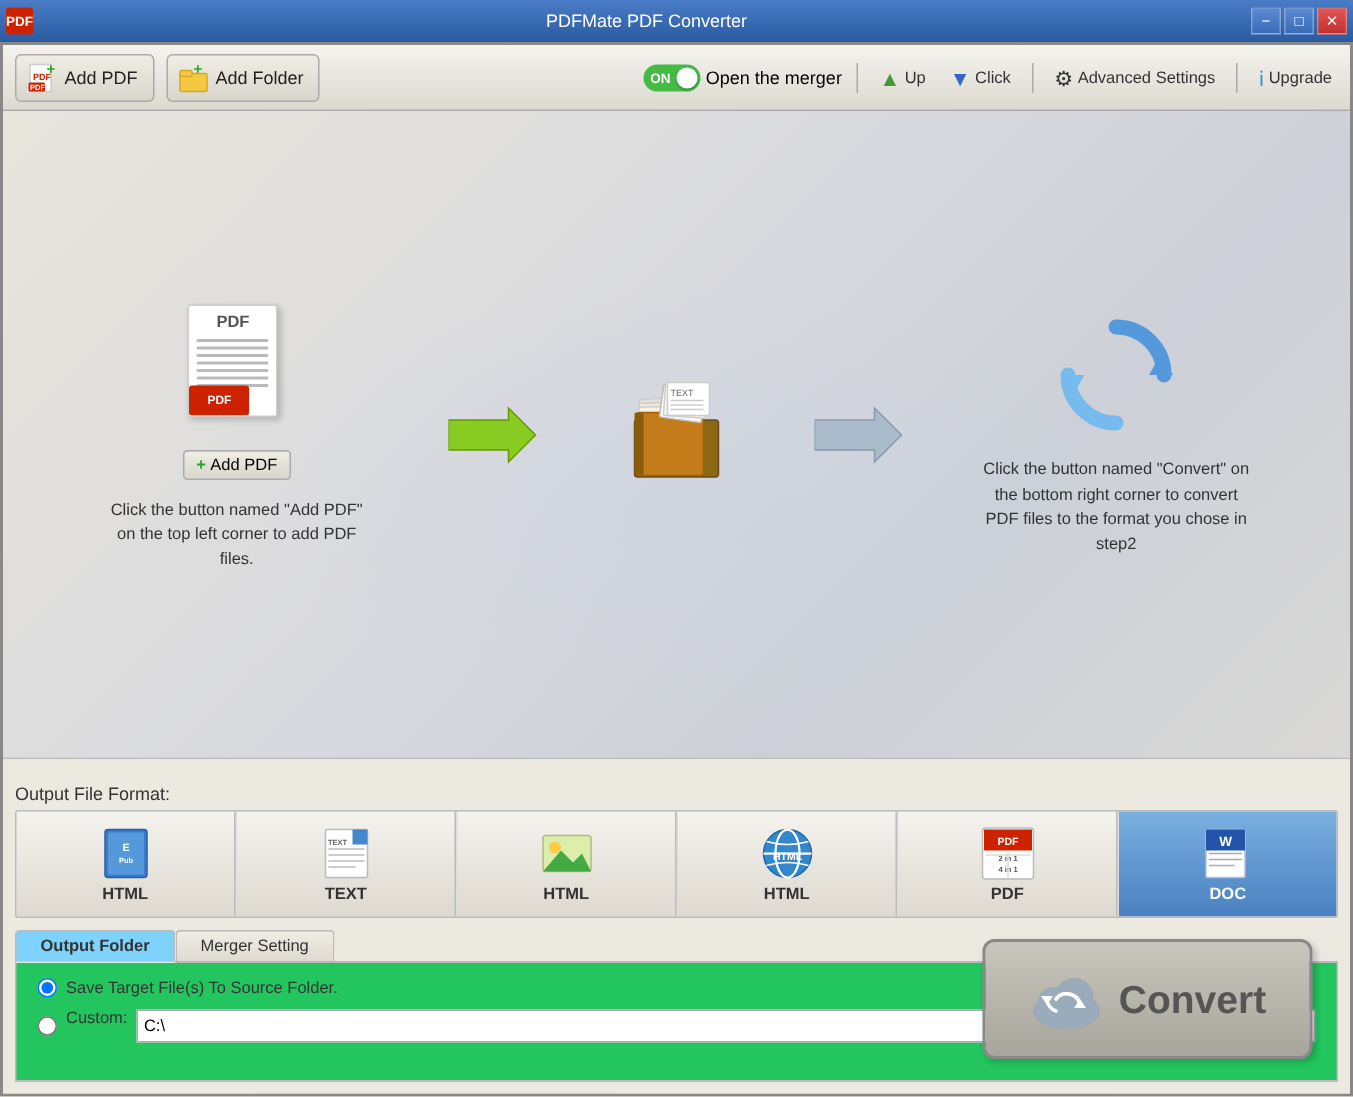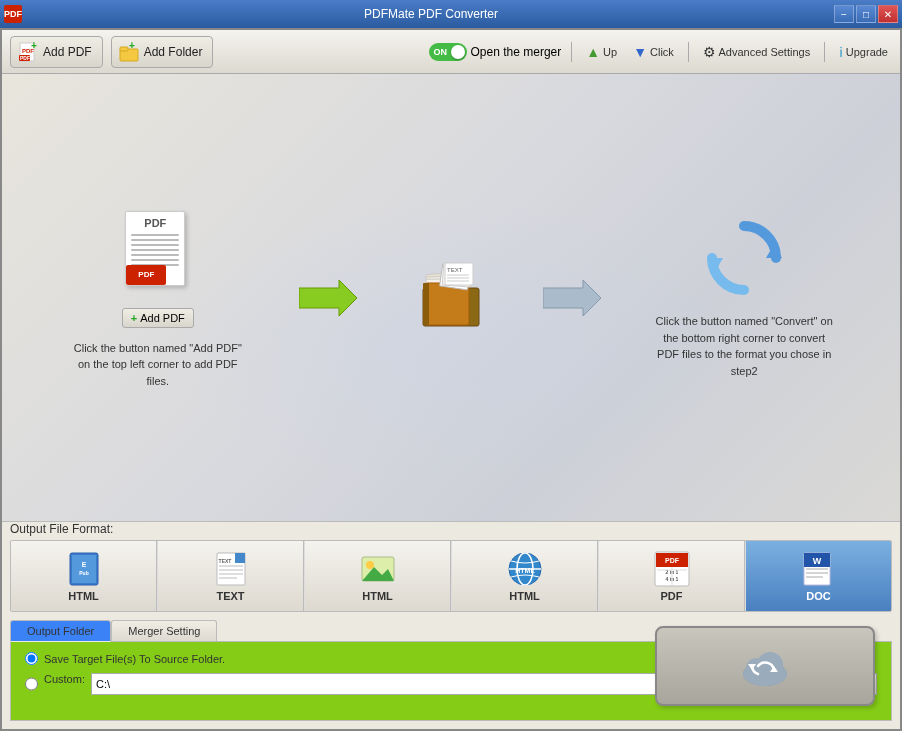--- a/index.html
+++ b/index.html
@@ -299,21 +299,21 @@
     .bottom-section {
       background: #ece9e0;
       border-top: 1px solid #bbb;
       padding: 0 8px 8px;
     }
 
     
     .output-format-label {
       font-size: 12px;
       color: #333;
-      padding: 0 0 4px;
+      padding: 16px 0 4px;
       font-weight: normal;
     }
 
     
     .format-buttons {
       display: flex;
       border: 1px solid #bbb;
       border-radius: 2px;
       overflow: hidden;
       background: #ddd;
@@ -365,27 +365,28 @@
       padding: 4px 16px;
       border: 1px solid #bbb;
       border-bottom: none;
       background: linear-gradient(to bottom, #f0ede4, #ddd9d0);
       cursor: pointer;
       font-size: 11px;
       color: #333;
       border-radius: 3px 3px 0 0;
     }
     .tab.active {
-      background: #3b82f6;
+      background: #7dd3fc;
       border-bottom: 1px solid #ece9e0;
       z-index: 1;
+      font-weight: bold;
     }
     .tab-content {
       border: 1px solid #bbb;
-      background: #84cc16;
+      background: #22c55e;
       padding: 10px 14px;
       margin-top: -1px;
       min-height: 80px;
       position: relative;
     }
 
     
     .radio-row {
       display: flex;
       align-items: center;
@@ -731,20 +732,21 @@
                 <ellipse cx="30" cy="22" rx="13" ry="13" fill="#8899aa"></ellipse>
                 <ellipse cx="25" cy="30" rx="22" ry="12" fill="#9aabbb"></ellipse>
                 <ellipse cx="16" cy="24" rx="10" ry="10" fill="#9aabbb"></ellipse>
                 <ellipse cx="30" cy="21" rx="13" ry="13" fill="#9aabbb"></ellipse>
 
                 <path d="M18 22 A9 9 0 0 1 34 26" fill="none" stroke="white" stroke-width="2.5" stroke-linecap="round"></path>
                 <path d="M18 30 A9 9 0 0 1 12 22" fill="none" stroke="white" stroke-width="2.5" stroke-linecap="round"></path>
                 <polygon points="34,22 38,28 30,28" fill="white"></polygon>
                 <polygon points="12,26 8,20 16,20" fill="white"></polygon>
               </svg>
+              <span>Convert</span>
             </button>
           </div>
         </div>
       </div>
 
     </div>
   </div>
 </div>
 
 </body></html>

